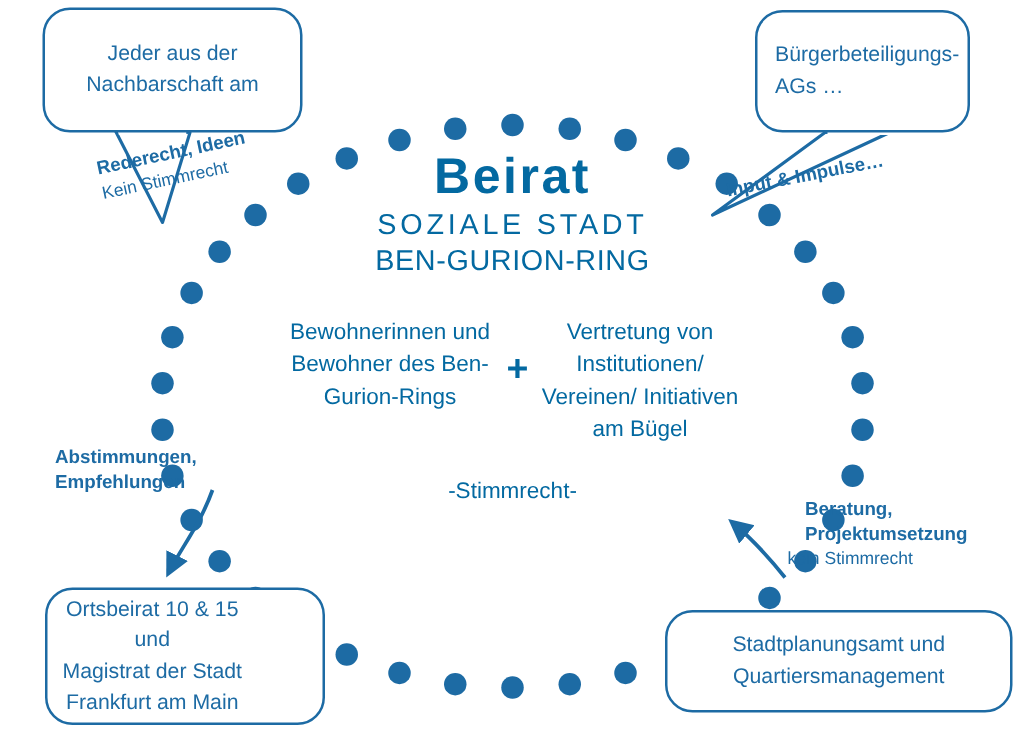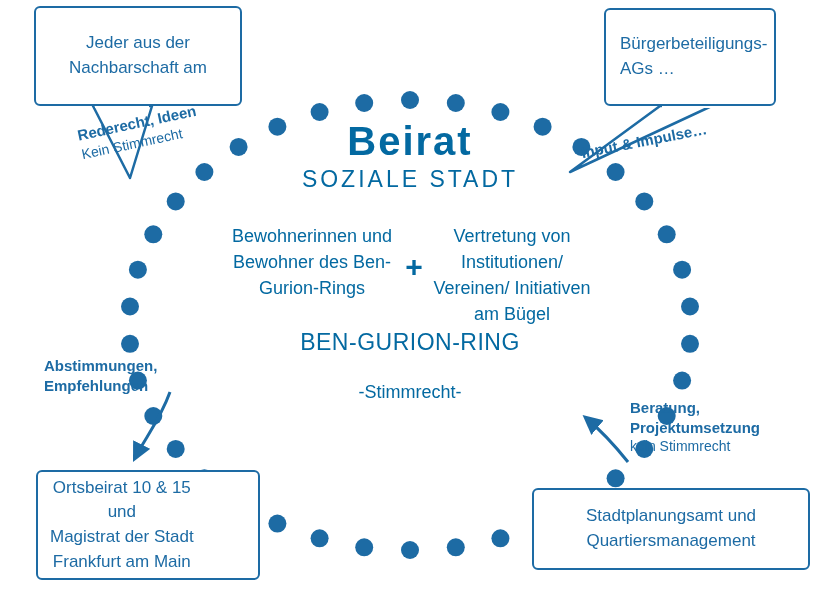--- a/index.html
+++ b/index.html
@@ -16,21 +16,21 @@
     height: 600px;
     overflow: hidden;
     background: #ffffff;
   }
 
   
   .callout {
     position: absolute;
     box-sizing: border-box;
     border: 2.5px solid #1d6ba4;
-    border-radius: 6px;
+    border-radius: 22px;
     background: #ffffff;
     color: #1d6ba4;
     font-size: 17px;
     line-height: 1.45;
     padding: 10px 12px;
     text-align: center;
     z-index: 5;
   }
   #callout-neighbourhood {
     left: 34px; top: 6px; width: 208px; height: 100px;
@@ -141,21 +141,21 @@
     width: 150px;
     font-size: 15px;
     font-weight: bold;
   }
   #annot-beratung {
     left: 630px; top: 398px;
     width: 176px;
     font-size: 15px;
   }
   #annot-beratung .l1,
-  #annot-beratung .l2 { font-weight: bold; }
+  #annot-beratung .l2 { font-weight: bold; margin-left: 14px; }
   #annot-beratung .l3 { font-weight: normal; font-size: 14px; }
 
   
   #connectors {
     position: absolute;
     left: 0; top: 0;
     width: 820px; height: 600px;
     z-index: 4;
     pointer-events: none;
   }
@@ -222,40 +222,40 @@
     <rect x="662" y="100" width="54" height="8" fill="#ffffff"></rect>
 
     <path d="M170,392 C160,420 145,438 135,458" stroke="#1d6ba4" stroke-width="3" fill="none" marker-end="url(#arrowhead)"></path>
 
     <path d="M628,462 C612,442 598,428 586,418" stroke="#1d6ba4" stroke-width="3" fill="none" marker-end="url(#arrowhead)"></path>
   </svg>
 
   <div id="centre">
     <div id="title-main">Beirat</div>
     <div id="title-sub1">SOZIALE STADT</div>
+    <div id="title-sub2">BEN-GURION-RING</div>
+
     <div id="columns">
       <div id="col-left">
         <span class="line">Bewohnerinnen</span>
         <span class="line">und Bewohner</span>
         <span class="line">des</span>
         <span class="line">Ben-Gurion-Rings</span>
       </div>
       <div id="plus">+</div>
       <div id="col-right">
         <span class="line">Vertretung</span>
         <span class="line">von</span>
         <span class="line">Institutionen/</span>
         <span class="line">Vereinen/</span>
         <span class="line">Initiativen</span>
         <span class="line">am Bügel</span>
       </div>
     </div>
 
-    <div id="title-sub2">BEN-GURION-RING</div>
-
     <div id="stimmrecht">-Stimmrecht-</div>
   </div>
 
   <div class="callout" id="callout-neighbourhood">
     <div>
       <span class="line">Jeder aus der</span>
       <span class="line">Nachbarschaft am</span>
     </div>
   </div>
 

